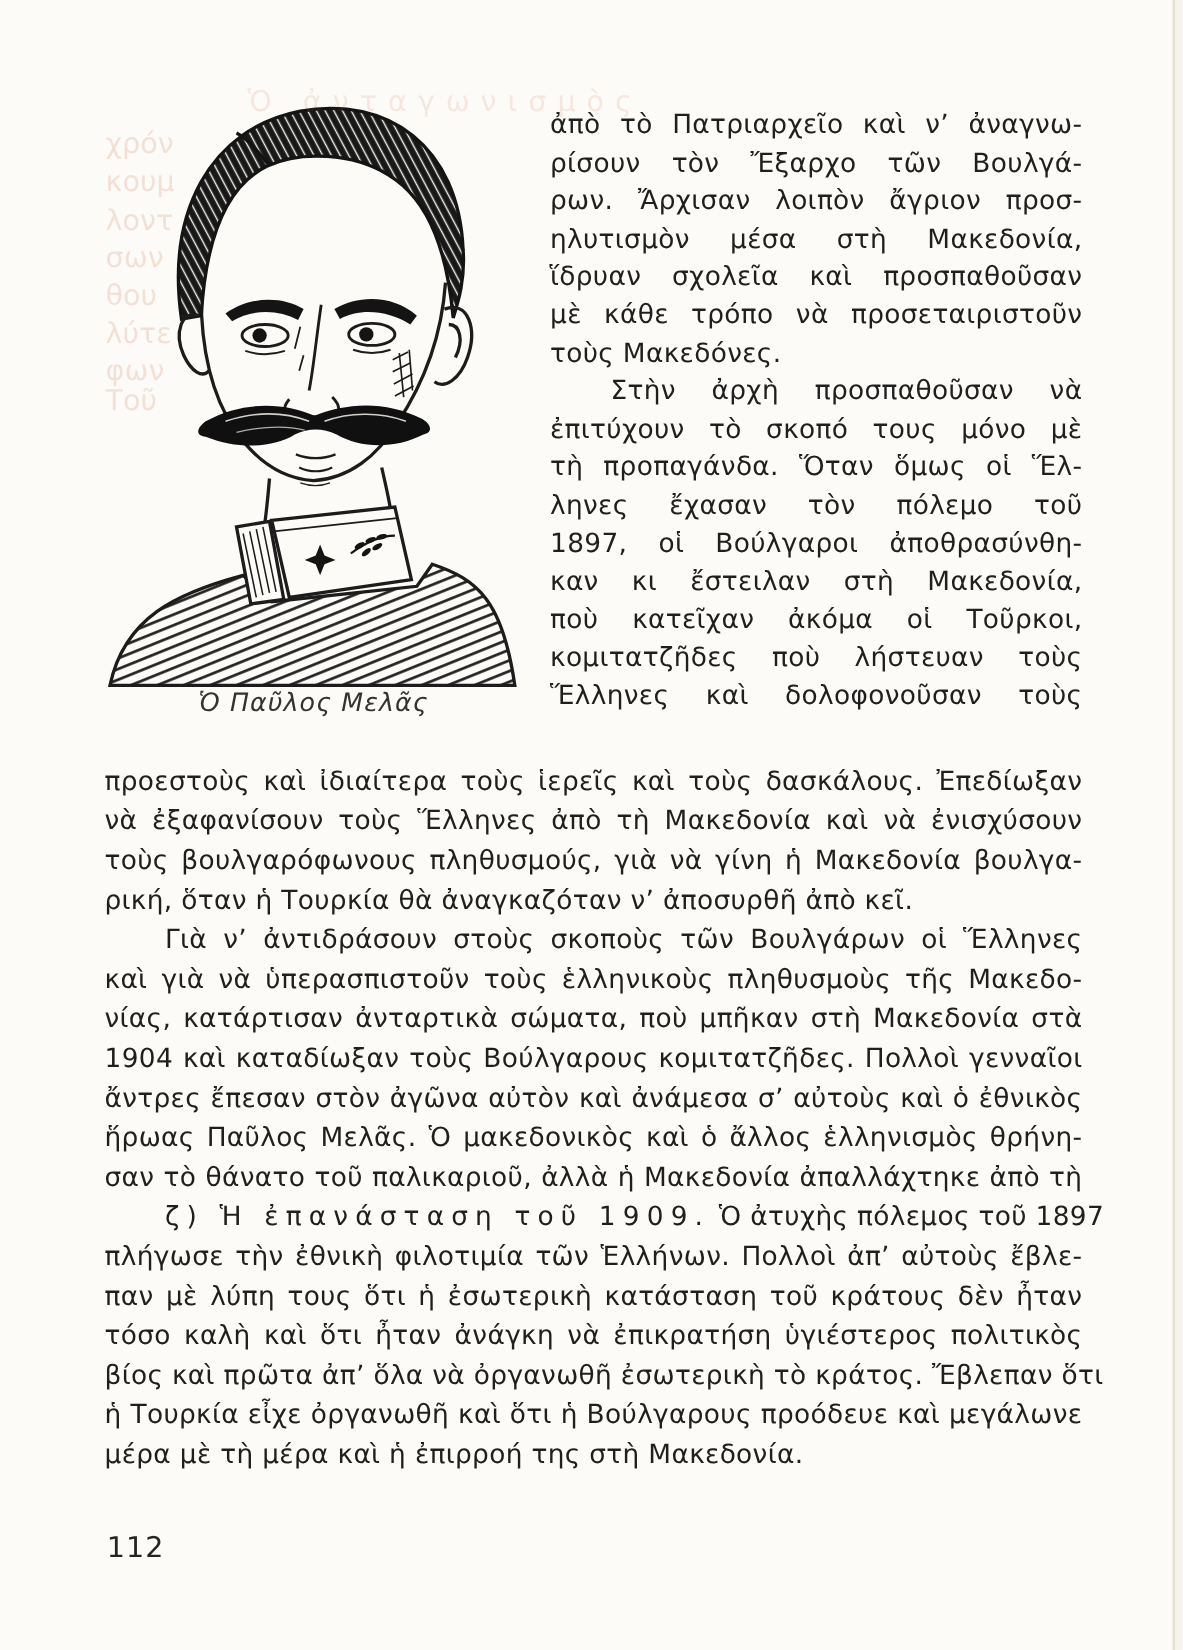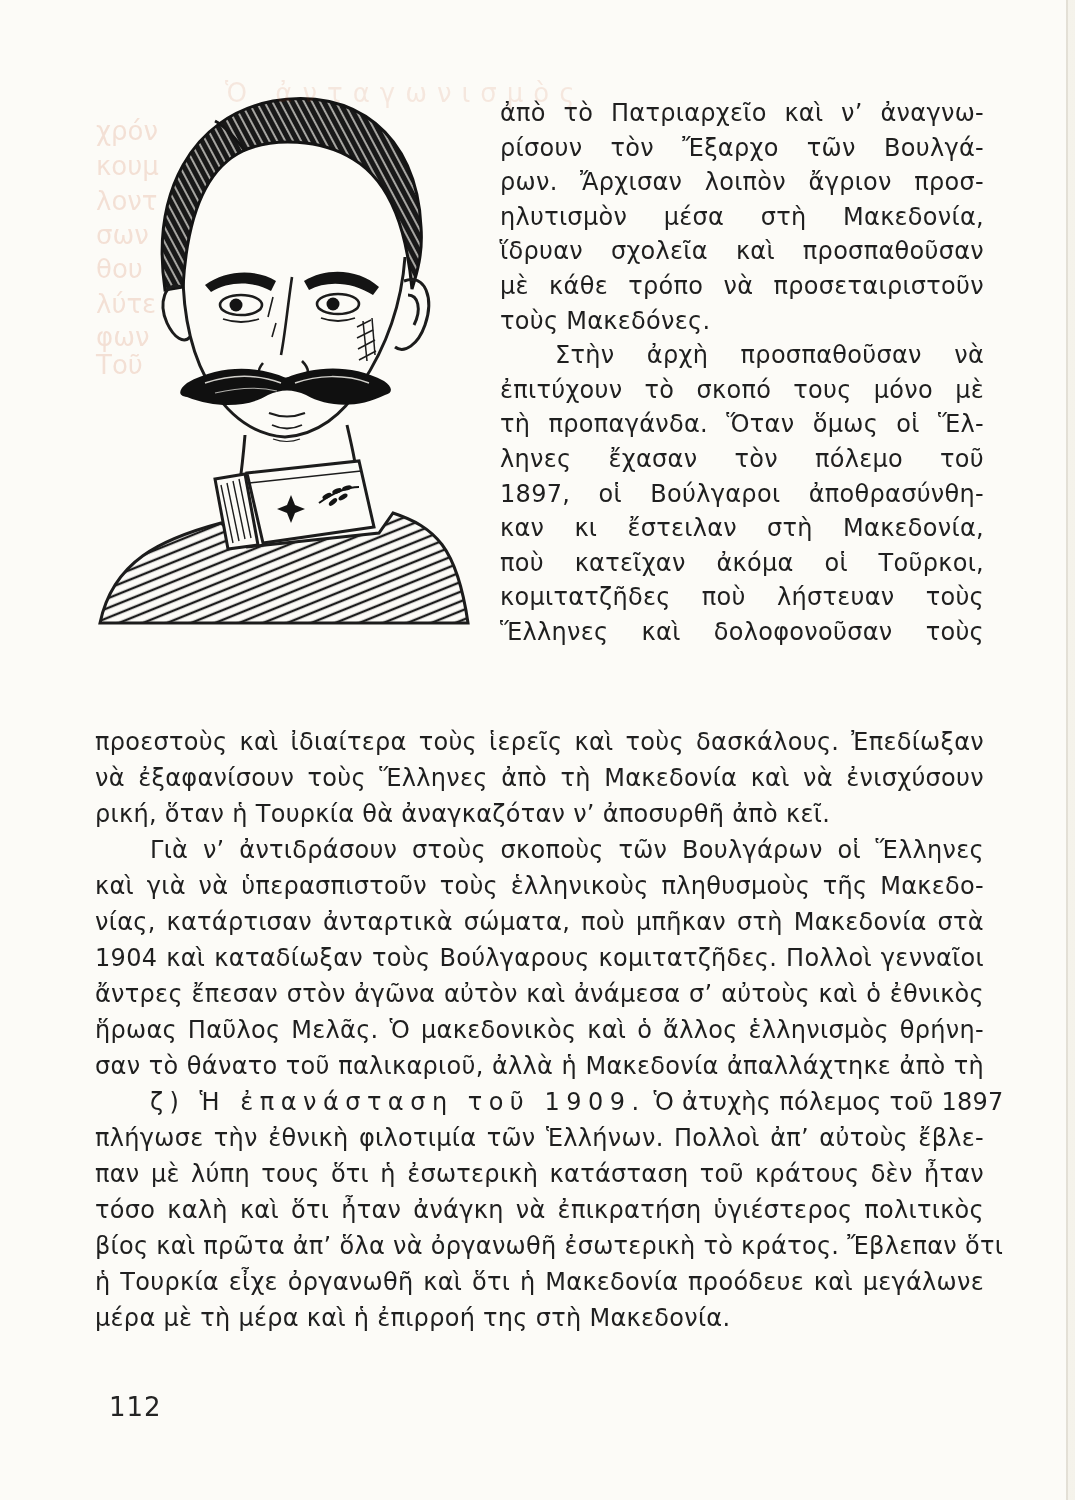--- a/index.html
+++ b/index.html
@@ -19,30 +19,30 @@
   .caption{
     position:absolute;left:95px;top:626px;width:380px;
     text-align:center;font-style:italic;font-size:23px;color:#35332f;
     letter-spacing:1px;
   }
   .col-right{
     position:absolute;left:500px;top:96px;width:484px;
     font-size:24px;line-height:34.6px;letter-spacing:.3px;
   }
   .body-text{
-    position:absolute;left:95px;top:724px;width:889px;
+    position:absolute;left:95px;top:692px;width:889px;
     font-size:24px;line-height:36px;letter-spacing:.3px;
   }
   .tline{white-space:nowrap;text-align:justify;text-align-last:justify;}
   .tline.end{text-align-last:left;}
   .tline.ind{padding-left:55px;}
   .spaced{letter-spacing:6.5px;}
   .pagenum{
     position:absolute;left:97px;top:1392px;
-    font-size:26px;letter-spacing:1px;color:#242424;margin-left:12px;
+    font-size:26px;letter-spacing:1px;color:#242424;
   }
   .ghost{
     position:absolute;color:#c2410c;opacity:.14;
     font-size:26px;pointer-events:none;
   }
   .ghost.sp{letter-spacing:10px;opacity:.10;}
 </style>
 </head>
 <body>
 
@@ -154,20 +154,21 @@
       </g>
 
       <g stroke="#1c1c1c" fill="none">
         <path d="M 174,338 Q 192,345 210,338" stroke-width="2.2"></path>
         <path d="M 177,350 Q 192,357 207,350" stroke-width="1.8"></path>
         <path d="M 178,364 Q 192,369 205,364" stroke-width="1.2"></path>
       </g>
     </svg>
   </div>
 
+  <div class="caption">Ὁ Παῦλος Μελᾶς</div>
 
   <div class="col-right" id="col-right">
       <div class="tline">ἀπὸ τὸ Πατριαρχεῖο καὶ ν’ ἀναγνω-</div>
       <div class="tline">ρίσουν τὸν Ἔξαρχο τῶν Βουλγά-</div>
       <div class="tline">ρων. Ἄρχισαν λοιπὸν ἄγριον προσ-</div>
       <div class="tline">ηλυτισμὸν μέσα στὴ Μακεδονία,</div>
       <div class="tline">ἵδρυαν σχολεῖα καὶ προσπαθοῦσαν</div>
       <div class="tline">μὲ κάθε τρόπο νὰ προσεταιριστοῦν</div>
       <div class="tline end">τοὺς Μακεδόνες.</div>
       <div class="tline ind">Στὴν ἀρχὴ προσπαθοῦσαν νὰ</div>
@@ -177,34 +178,35 @@
       <div class="tline">1897, οἱ Βούλγαροι ἀποθρασύνθη-</div>
       <div class="tline">καν κι ἔστειλαν στὴ Μακεδονία,</div>
       <div class="tline">ποὺ κατεῖχαν ἀκόμα οἱ Τοῦρκοι,</div>
       <div class="tline">κομιτατζῆδες ποὺ λήστευαν τοὺς</div>
       <div class="tline">Ἕλληνες καὶ δολοφονοῦσαν τοὺς</div>
     </div>
 
   <div class="body-text" id="body-text">
       <div class="tline">προεστοὺς καὶ ἰδιαίτερα τοὺς ἱερεῖς καὶ τοὺς δασκάλους. Ἐπεδίωξαν</div>
       <div class="tline">νὰ ἐξαφανίσουν τοὺς Ἕλληνες ἀπὸ τὴ Μακεδονία καὶ νὰ ἐνισχύσουν</div>
+      <div class="tline">τοὺς βουλγαρόφωνους πληθυσμούς, γιὰ νὰ γίνη ἡ Μακεδονία βουλγα-</div>
       <div class="tline end">ρική, ὅταν ἡ Τουρκία θὰ ἀναγκαζόταν ν’ ἀποσυρθῆ ἀπὸ κεῖ.</div>
       <div class="tline ind">Γιὰ ν’ ἀντιδράσουν στοὺς σκοποὺς τῶν Βουλγάρων οἱ Ἕλληνες</div>
       <div class="tline">καὶ γιὰ νὰ ὑπερασπιστοῦν τοὺς ἑλληνικοὺς πληθυσμοὺς τῆς Μακεδο-</div>
       <div class="tline">νίας, κατάρτισαν ἀνταρτικὰ σώματα, ποὺ μπῆκαν στὴ Μακεδονία στὰ</div>
       <div class="tline">1904 καὶ καταδίωξαν τοὺς Βούλγαρους κομιτατζῆδες. Πολλοὶ γενναῖοι</div>
       <div class="tline">ἄντρες ἔπεσαν στὸν ἀγῶνα αὐτὸν καὶ ἀνάμεσα σ’ αὐτοὺς καὶ ὁ ἐθνικὸς</div>
       <div class="tline">ἥρωας Παῦλος Μελᾶς. Ὁ μακεδονικὸς καὶ ὁ ἄλλος ἑλληνισμὸς θρήνη-</div>
       <div class="tline">σαν τὸ θάνατο τοῦ παλικαριοῦ, ἀλλὰ ἡ Μακεδονία ἀπαλλάχτηκε ἀπὸ τὴ</div>
       <div class="tline ind"><span class="spaced">ζ) Ἡ ἐπανάσταση τοῦ 1909.</span><span> Ὁ ἀτυχὴς πόλεμος τοῦ 1897</span></div>
       <div class="tline">πλήγωσε τὴν ἐθνικὴ φιλοτιμία τῶν Ἑλλήνων. Πολλοὶ ἀπ’ αὐτοὺς ἔβλε-</div>
       <div class="tline">παν μὲ λύπη τους ὅτι ἡ ἐσωτερικὴ κατάσταση τοῦ κράτους δὲν ἦταν</div>
       <div class="tline">τόσο καλὴ καὶ ὅτι ἦταν ἀνάγκη νὰ ἐπικρατήση ὑγιέστερος πολιτικὸς</div>
       <div class="tline">βίος καὶ πρῶτα ἀπ’ ὅλα νὰ ὀργανωθῆ ἐσωτερικὴ τὸ κράτος. Ἔβλεπαν ὅτι</div>
-      <div class="tline">ἡ Τουρκία εἶχε ὀργανωθῆ καὶ ὅτι ἡ Μακεδονία προόδευε καὶ μεγάλωνε</div>
+      <div class="tline">ἡ Τουρκία εἶχε ὀργανωθῆ καὶ ὅτι ἡ Βούλγαρους προόδευε καὶ μεγάλωνε</div>
       <div class="tline end">μέρα μὲ τὴ μέρα καὶ ἡ ἐπιρροή της στὴ Μακεδονία.</div>
     </div>
 
   <div class="pagenum">112</div>
 
 <div class="ghost sp" style="left: 225px; top: 78px;">Ὁ ἀνταγωνισμὸς</div>
     <div class="ghost" style="left: 96px; top: 116px;">χρόν</div>
     <div class="ghost" style="left: 96px; top: 151px;">κουμ</div>
     <div class="ghost" style="left: 96px; top: 186px;">λοντ</div>
     <div class="ghost" style="left: 96px; top: 220px;">σων</div>

